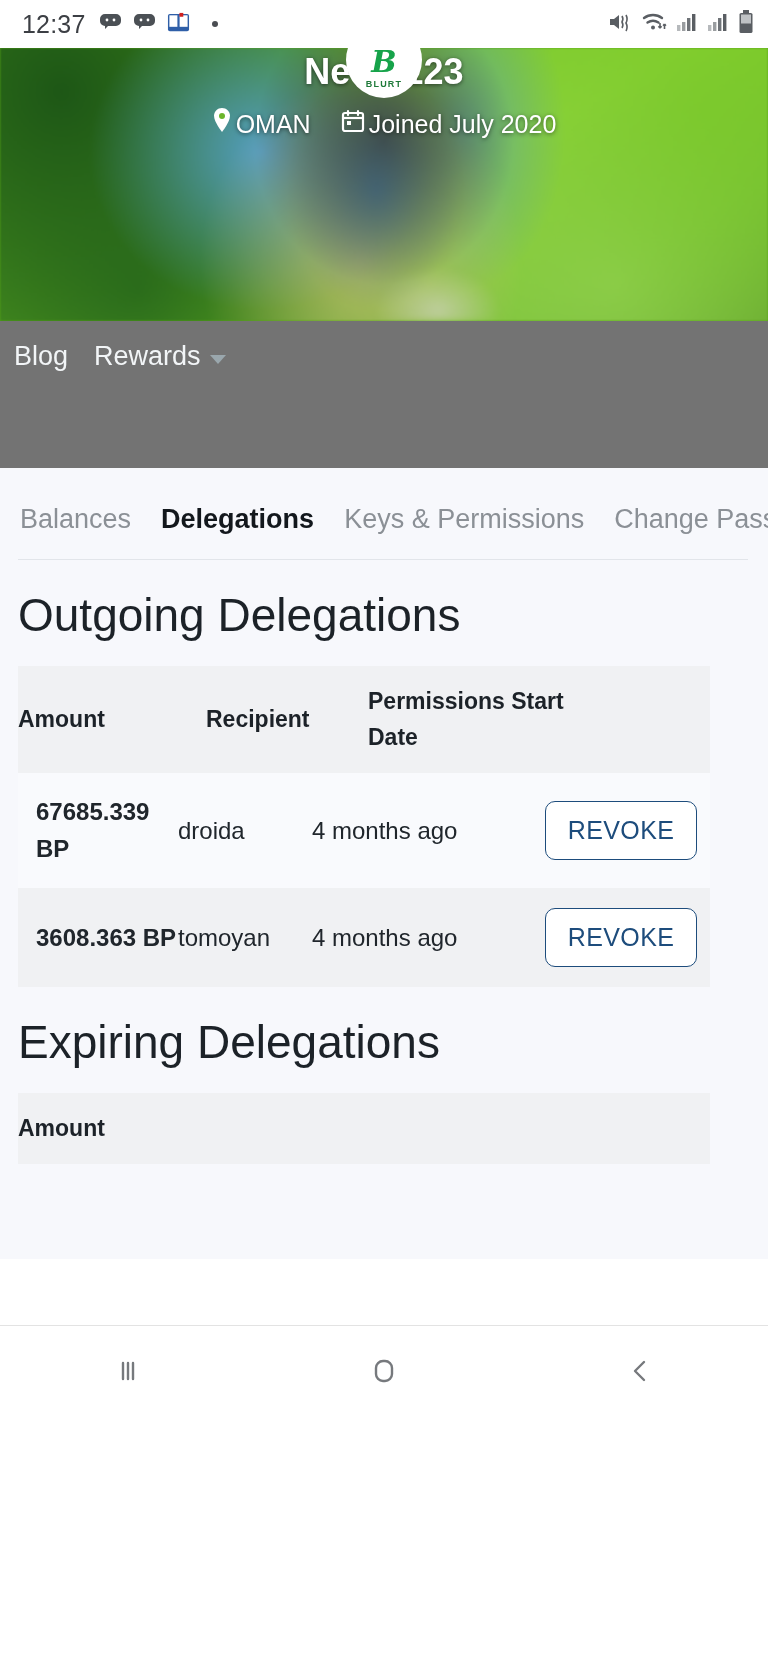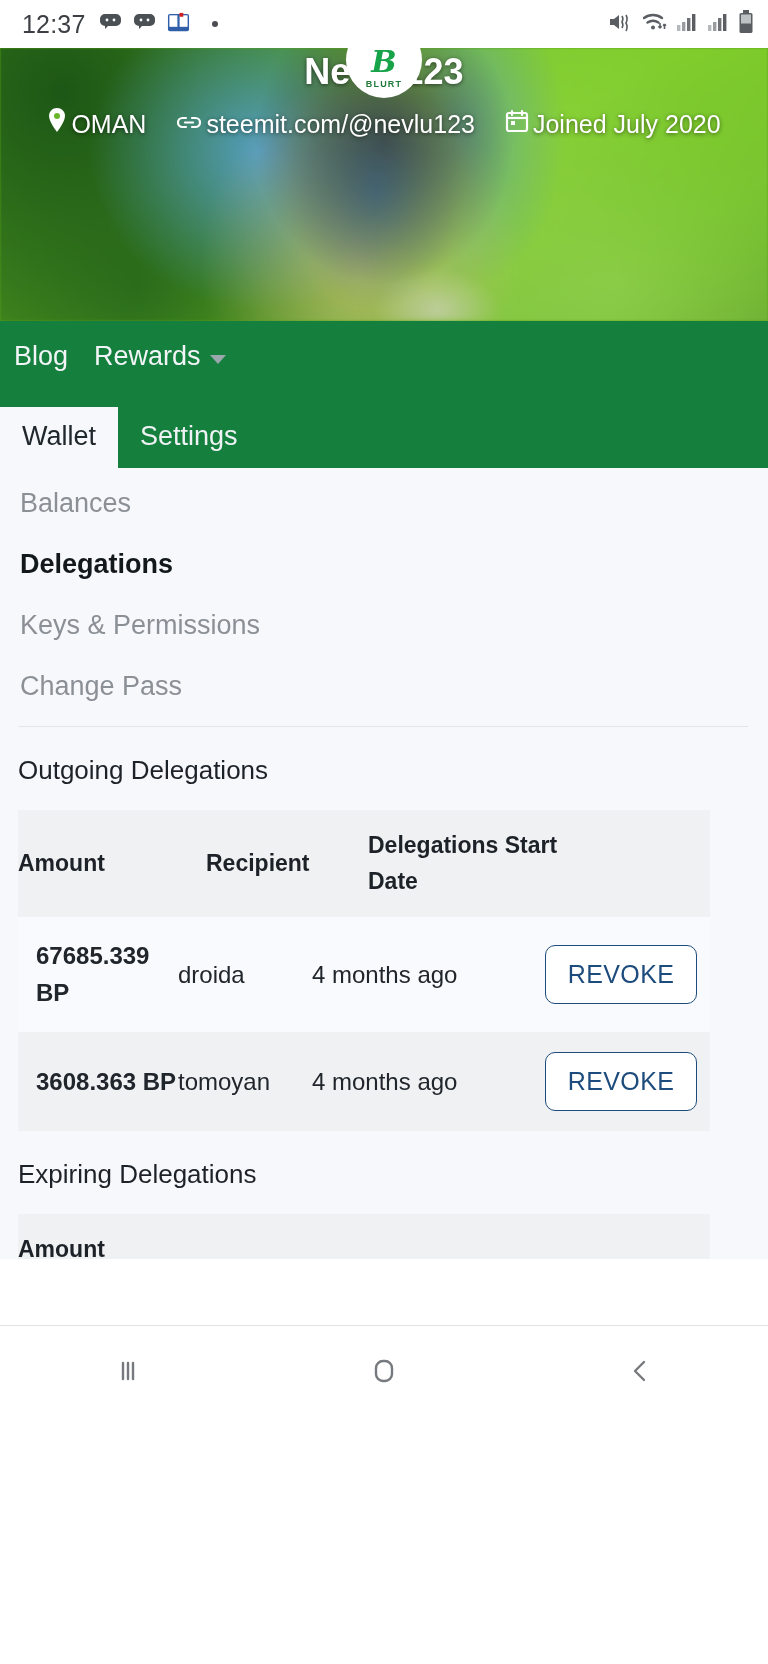--- a/index.html
+++ b/index.html
@@ -73,40 +73,40 @@
   .meta {
     margin-top: 16px; font-size: 25px; color: #ffffff;
     text-shadow: 0 1px 4px rgba(0,0,0,.55);
     display: flex; flex-wrap: wrap; justify-content: center;
     align-items: center; gap: 0 30px; padding: 0 14px; line-height: 1.5;
   }
   .meta span.mi { display: inline-flex; align-items: center; gap: 4px; }
   .meta svg { flex: 0 0 auto; }
 
   
-  .navbar { background: #15803d; flex: 0 0 147px; position: relative; }
+  .navbar { background: #737373; flex: 0 0 147px; position: relative; }
   .nav-top { display: flex; align-items: center; padding: 20px 0 0 14px; gap: 26px; }
   .nav-link { font-size: 27px; color: #f2f5f7; display: inline-flex; align-items: center; gap: 9px; }
   .caret { width: 0; height: 0; border-left: 8px solid transparent; border-right: 8px solid transparent;
            border-top: 9px solid #9aa7ad; display: inline-block; margin-top: 5px; }
   .nav-tabs { position: absolute; bottom: 0; left: 0; display: flex; align-items: flex-end; }
   .nav-tab { font-size: 27px; padding: 14px 22px 16px; color: #eef2f4; }
   .nav-tab.active { background: #f7f8fc; color: #20272d; }
 
   
   .content { flex: 1 1 auto; background: #f7f8fc; overflow: hidden; position: relative; }
   .subtabs {
-    display: flex; gap: 30px; padding: 20px 20px 0 20px;
-    white-space: nowrap; overflow: hidden; flex-direction: column;
+    display: flex; gap: 30px; padding: 36px 20px 0 20px;
+    white-space: nowrap; overflow: hidden;
   }
   .subtab { font-size: 27px; color: #8b9096; }
   .subtab.active { color: #13181d; font-weight: bold; }
   .divider { height: 1px; background: #e2e5ea; margin: 24px 20px 0 18px; }
 
-  .section-title { font-size: 26px; color: #1c2228; padding: 28px 0 0 18px; font-weight: 400; }
+  .section-title { font-size: 46px; color: #1c2228; padding: 28px 0 0 18px; font-weight: 400; }
 
   .table { margin: 24px 18px 0 18px; width: 692px; }
   .thead { background: #f0f1f3; display: flex; align-items: center; gap: 28px; }
   .thead .th { font-size: 23px; font-weight: bold; color: #1c2228; padding: 18px 0; line-height: 1.55; }
   .trow { display: flex; align-items: center; }
   .trow.odd { background: #f9fafd; }
   .trow.even { background: #f0f1f3; }
   .td { font-size: 24px; color: #20262c; line-height: 1.55; padding: 20px 0; }
   .c-amount { width: 160px; padding-left: 18px; font-weight: bold; }
   .c-recip { width: 134px; }
@@ -217,30 +217,20 @@
           <span>
             <svg width="20" height="26" viewBox="0 0 20 26">
                 <path d="M10 1c-4.4 0-8 3.5-8 7.8C2 15 10 25 10 25s8-10 8-16.2C18 4.5 14.4 1 10 1z" fill="#fff"></path>
                 <circle cx="10" cy="9" r="3" fill="#6bb52b"></circle>
               </svg>
           </span>
           <span>OMAN</span>
         </span>
         <span class="mi">
           <span>
-            <svg width="26" height="22" viewBox="0 0 26 22">
-                <path d="M10 7H6.5a4.5 4.5 0 0 0 0 9H10" stroke="#fff" stroke-width="2.2" fill="none" stroke-linecap="round"></path>
-                <path d="M16 7h3.5a4.5 4.5 0 0 1 0 9H16" stroke="#fff" stroke-width="2.2" fill="none" stroke-linecap="round"></path>
-                <path d="M9 11.5h8" stroke="#fff" stroke-width="2.2" stroke-linecap="round"></path>
-              </svg>
-          </span>
-          <span>steemit.com/@nevlu123</span>
-        </span>
-        <span class="mi">
-          <span>
             <svg width="24" height="24" viewBox="0 0 24 24">
                 <rect x="2" y="4" width="20" height="18" rx="2" stroke="#fff" stroke-width="2.2" fill="none"></rect>
                 <path d="M2 9h20" stroke="#fff" stroke-width="2.2"></path>
                 <rect x="6" y="12" width="4" height="4" fill="#fff"></rect>
                 <path d="M7 2v4M17 2v4" stroke="#fff" stroke-width="2.2" stroke-linecap="round"></path>
               </svg>
           </span>
           <span>Joined July 2020</span>
         </span>
       </div>
@@ -250,47 +240,39 @@
   <div class="navbar">
     <div class="nav-top">
       <span class="nav-link">
         <span>Blog</span>
       </span>
       <span class="nav-link">
         <span>Rewards</span>
         <span class="caret"></span>
       </span>
     </div>
-    <div class="nav-tabs">
-      <span class="nav-tab active">
-        <span>Wallet</span>
-      </span>
-      <span class="nav-tab">
-        <span>Settings</span>
-      </span>
-    </div>
   </div>
 
   <div class="content">
 
     <div class="subtabs">
       <span class="subtab">Balances</span>
       <span class="subtab active">Delegations</span>
       <span class="subtab">Keys &amp; Permissions</span>
       <span class="subtab">Change Pass</span>
     </div>
     <div class="divider"></div>
 
     <h2 class="section-title">Outgoing Delegations</h2>
 
     <div class="table">
       <div class="thead">
         <span class="th c-amount">Amount</span>
         <span class="th c-recip">Recipient</span>
-        <span class="th c-date">Delegations Start Date</span>
+        <span class="th c-date">Permissions Start Date</span>
         <span class="th c-action"></span>
       </div>
 
       <div class="trow odd">
         <span class="td c-amount">67685.339 BP</span>
         <span class="td c-recip">droida</span>
         <span class="td c-date">4 months ago</span>
         <span class="td c-action">
           <button class="btn-revoke">REVOKE</button>
         </span>

